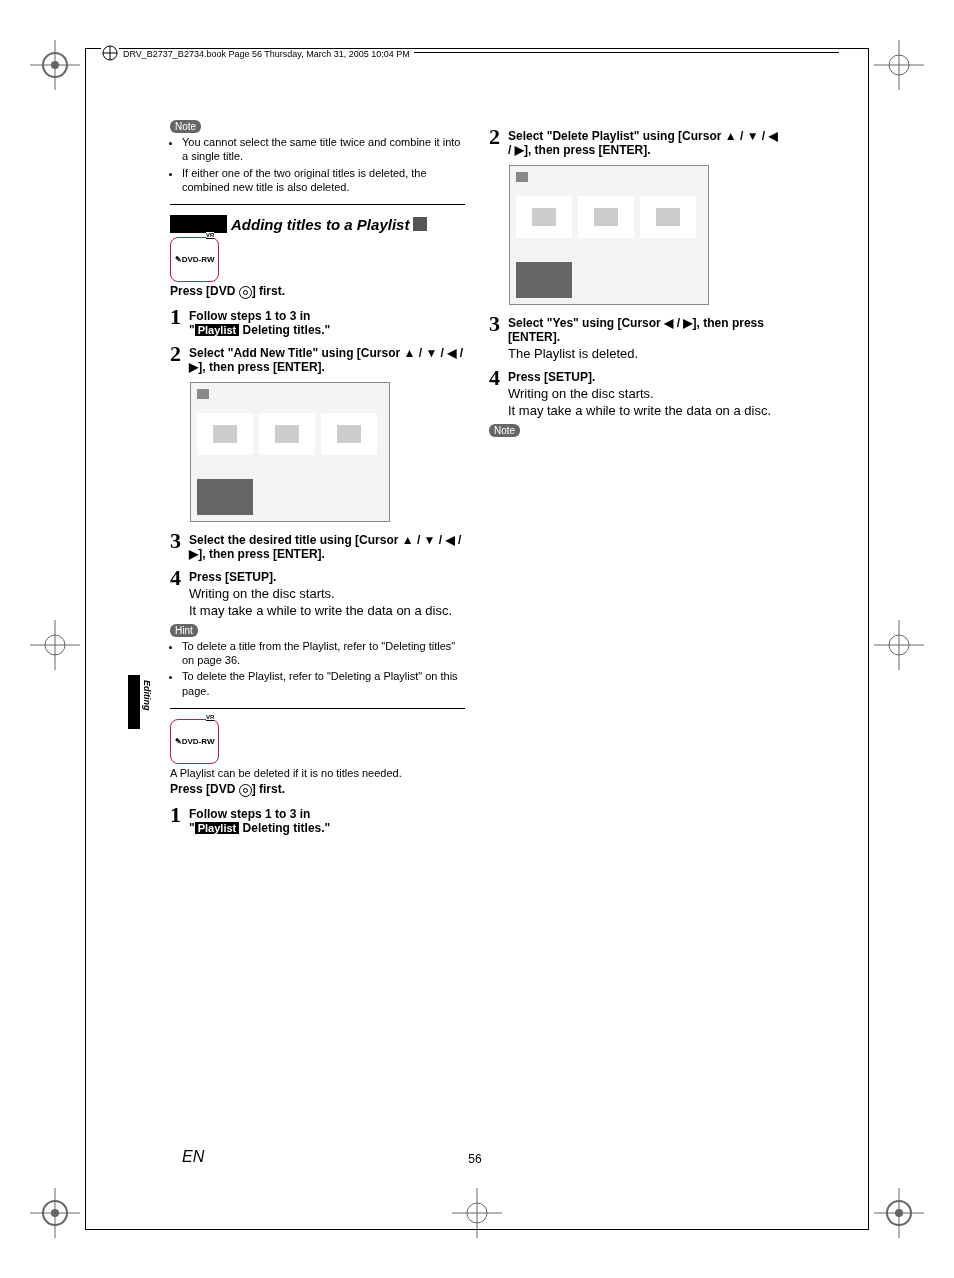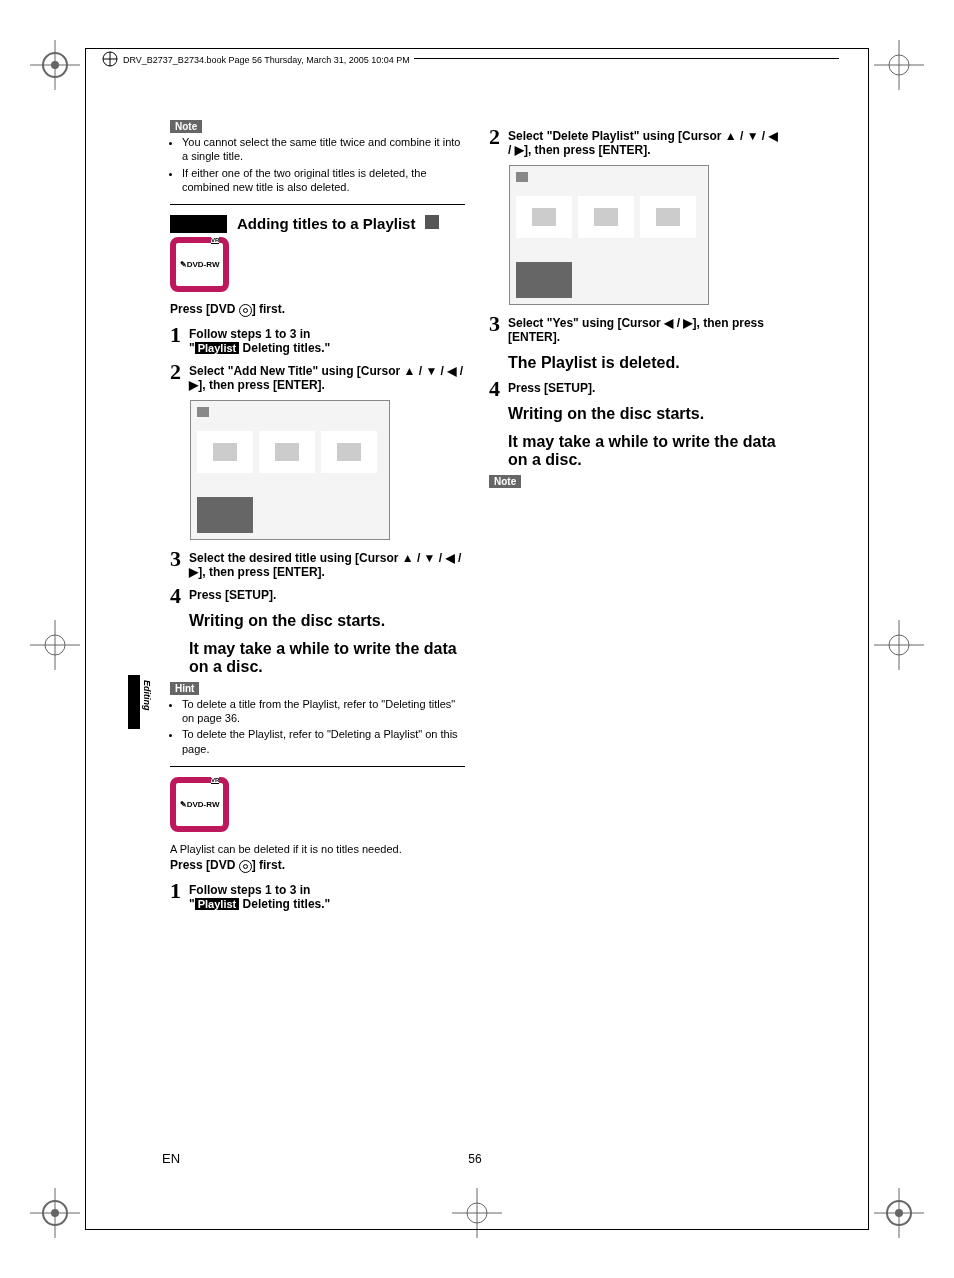--- a/index.html
+++ b/index.html
@@ -32,21 +32,21 @@
     top: 48px;
     left: 85px;
     right: 85px;
     bottom: 48px;
     border: 1px solid #000;
     box-sizing: border-box;
   }
 
   .header-line {
     position: absolute;
-    top: 58px;
+    top: 52px;
     left: 115px;
     right: 115px;
     height: 10px;
     border-top: 1px solid #000;
     font-size: 9px;
   }
   .header-text {
     position: absolute;
     top: -4px;
     left: 4px;
@@ -74,23 +74,24 @@
     position: absolute;
     top: 0;
   }
   .col-left { left: 0; }
   .col-right { right: 0; }
 
   .label-box {
     display: inline-block;
     background: #666;
     color: #fff;
-    font-weight: bold;
+    font-weight: normal;
     padding: 1px 5px;
     font-size: 10px;
+    border-radius: 6px;
   }
   .label-playlist {
     background: #000;
     font-size: 14px;
     padding: 1px 4px;
   }
   .label-playlist-inline {
     background: #000;
     font-size: 11px;
     padding: 0px 3px;
@@ -104,32 +105,33 @@
   .bullet-list li {
     list-style: disc;
     margin-bottom: 2px;
     line-height: 1.3;
   }
   .section-title {
     font-size: 15px;
     font-weight: bold;
     margin: 6px 0 4px 0;
     display: flex;
-    align-items: flex-start;
-    gap: 10px;
+    align-items: center;
+    gap: 4px;
+    font-style: italic;
   }
   .dvd-rw-badge {
     display: inline-block;
-    border: 6px solid #be185d;
+    border: 1px solid #be185d;
     border-radius: 8px;
     padding: 17px 4px;
     font-size: 8px;
     font-weight: bold;
     position: relative;
-    margin-bottom: 8px;
+    margin-bottom: 0;
   }
   .dvd-rw-badge::before {
     content: "";
   }
   .vr-label {
     font-size: 6px;
     position: absolute;
     top: -6px;
     right: 4px;
     background: #fff;
@@ -144,21 +146,21 @@
     margin: 6px 0;
   }
   .step-num {
     font-family: "Times New Roman", serif;
     font-size: 22px;
     font-weight: bold;
     line-height: 1;
     flex-shrink: 0;
   }
   .step-body { flex: 1; padding-top: 3px; }
-  .step-body .sub { font-weight: bold; font-size: 16px; margin-top: 10px; }
+  .step-body .sub { font-weight: normal; font-size: 13px; margin-top: 2px; }
   .screenshot-box {
     border: 1px solid #888;
     background: #f4f4f4;
     width: 200px;
     height: 140px;
     margin: 8px 0 8px 20px;
     position: relative;
     padding: 6px;
     box-sizing: border-box;
   }
@@ -198,22 +200,23 @@
     position: absolute;
     bottom: 112px;
     left: 0;
     width: 950px;
     text-align: center;
     font-size: 12px;
   }
   .footer-en {
     position: absolute;
     bottom: 112px;
-    left: 162px;
-    font-size: 13px;
+    left: 182px;
+    font-size: 16px;
+    font-style: italic;
   }
   .point-icon {
     display: inline-block;
     width: 14px;
     height: 14px;
     background: #555;
     position: relative;
     vertical-align: middle;
   }
   .disc-icon {

